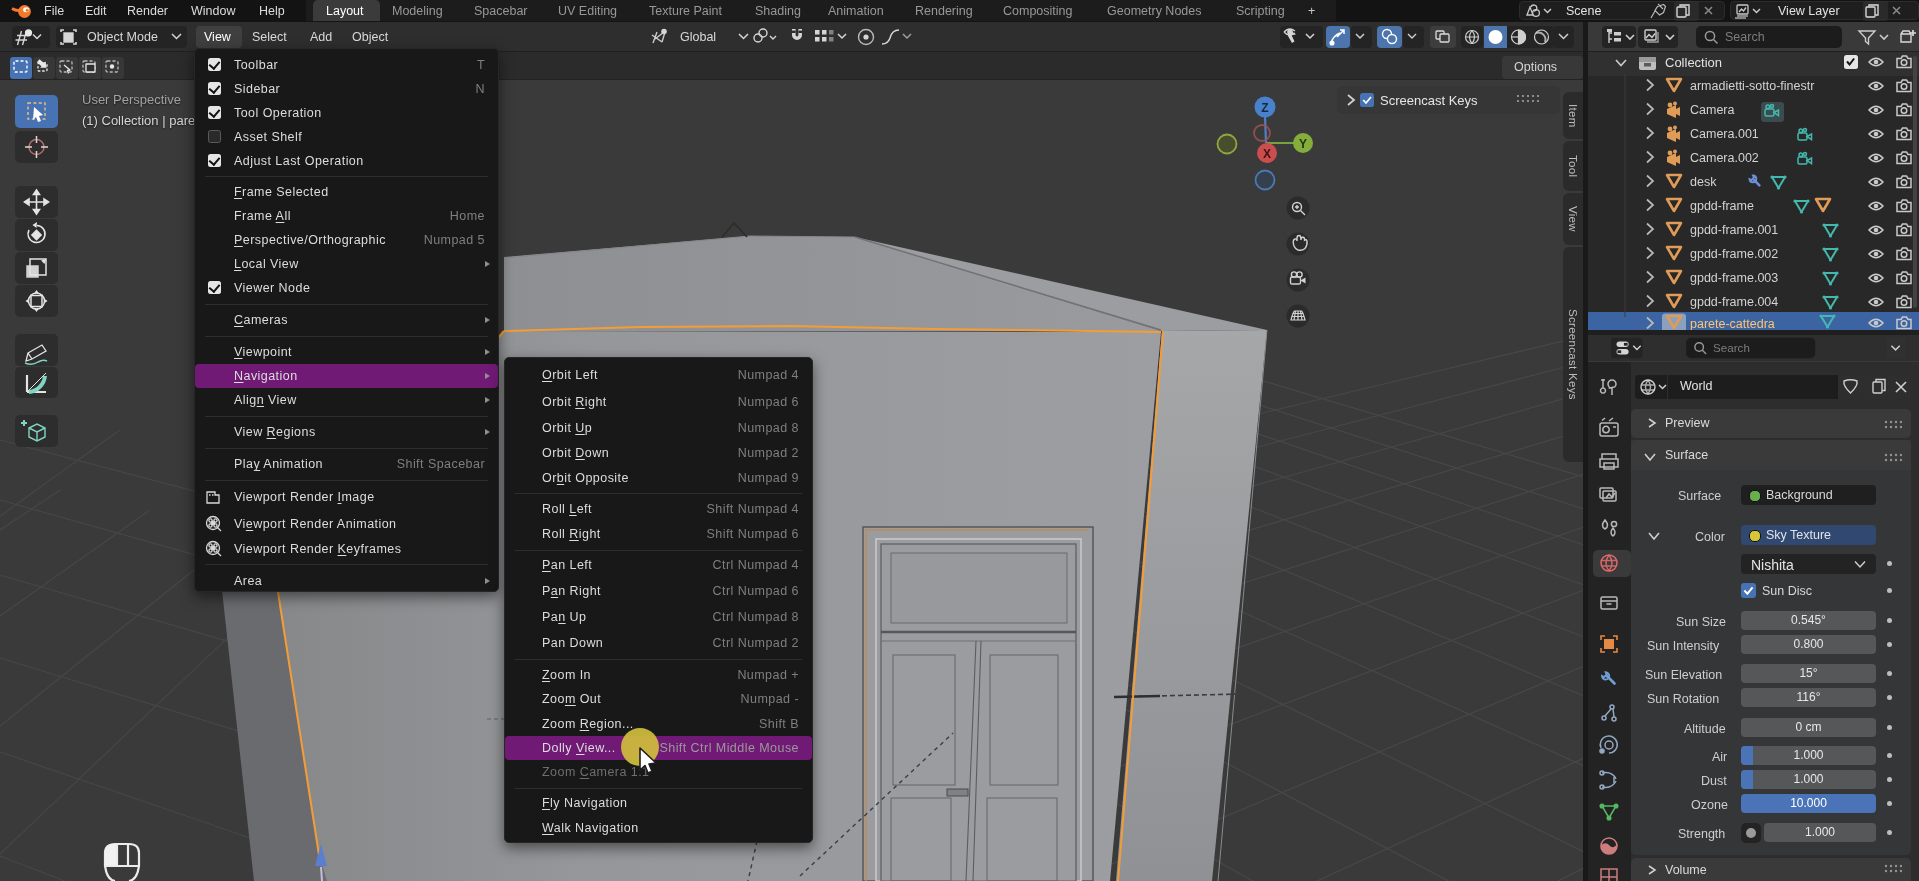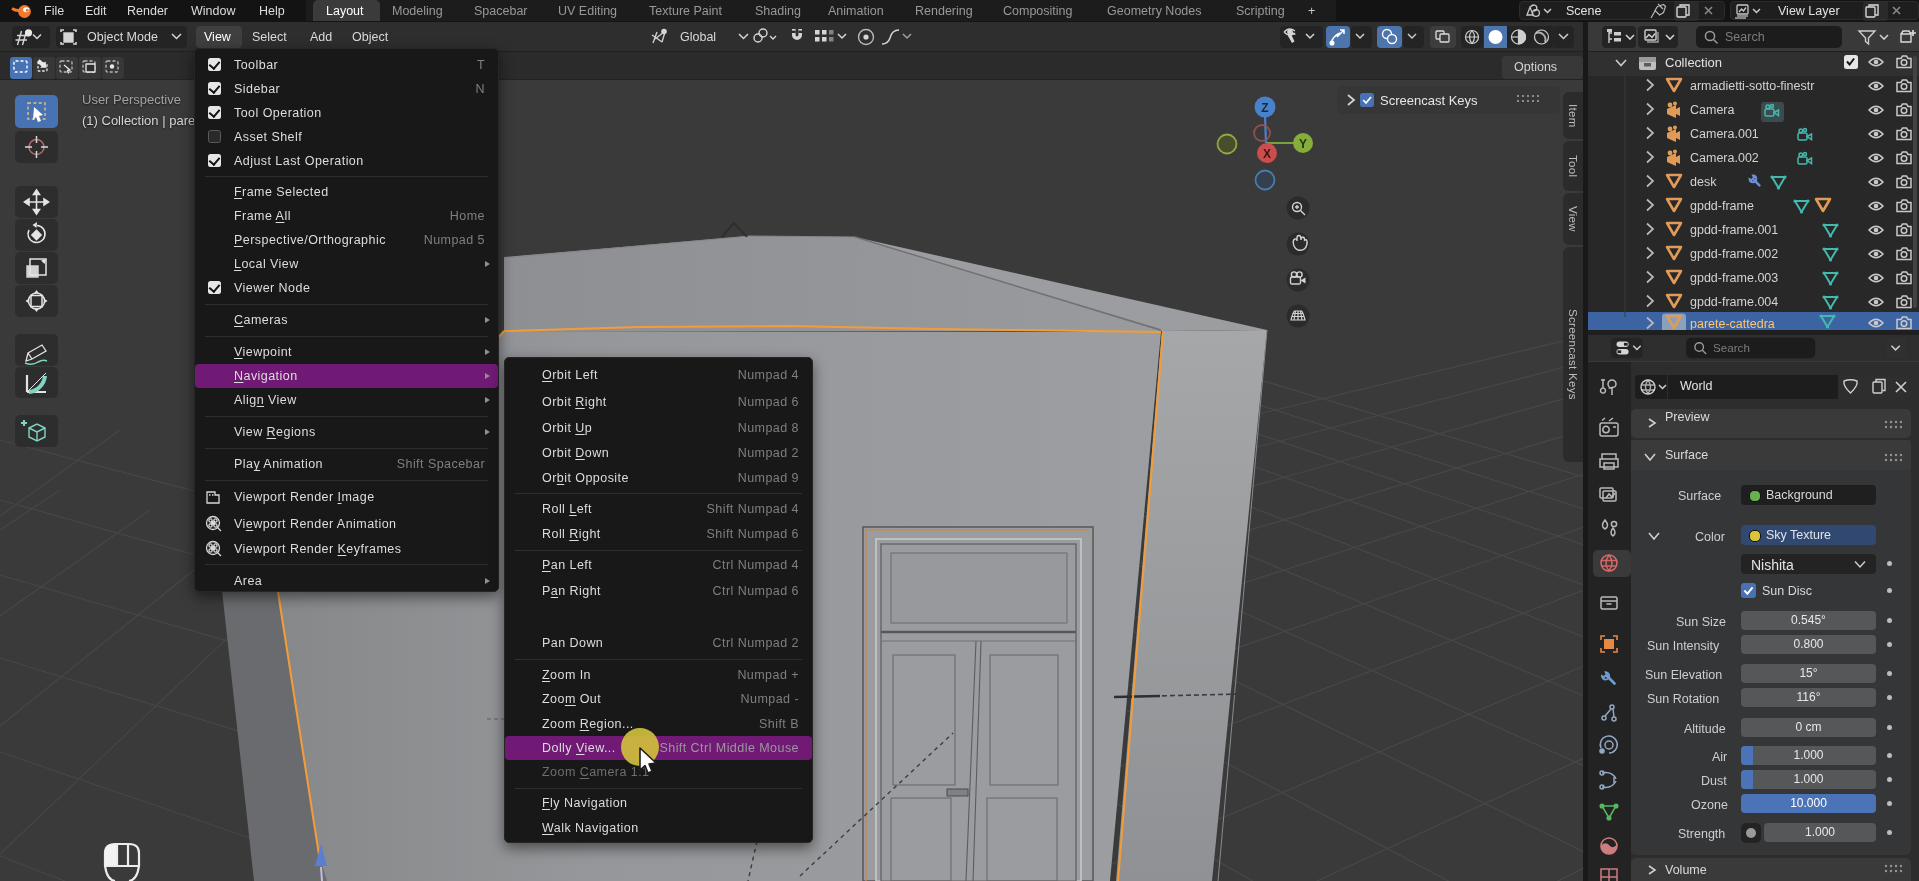--- a/index.html
+++ b/index.html
@@ -644,20 +644,24 @@
     </div>
  <div class="msep" style="top:192px"></div>
  <div class="mi mi2" style="top:195px">
       <span class="lb"><span class="u">P</span>an Left</span>
       <span class="sc">Ctrl Numpad 4</span>
     </div>
  <div class="mi mi2" style="top:221px">
       <span class="lb">P<span class="u">a</span>n Right</span>
       <span class="sc">Ctrl Numpad 6</span>
     </div>
+ <div class="mi mi2" style="top:247px">
+      <span class="lb">Pa<span class="u">n</span> Up</span>
+      <span class="sc">Ctrl Numpad 8</span>
+    </div>
  <div class="mi mi2" style="top:273px">
       <span class="lb">Pan Down</span>
       <span class="sc">Ctrl Numpad 2</span>
     </div>
  <div class="msep" style="top:301px"></div>
  <div class="mi mi2" style="top:305px">
       <span class="lb"><span class="u">Z</span>oom In</span>
       <span class="sc">Numpad +</span>
     </div>
  <div class="mi mi2" style="top:329px">
@@ -969,21 +973,21 @@
    <path d="M213,8 q6.5,-2.5 13,0 q1,5 -6.5,12 q-7.5,-7 -6.5,-12 z"></path>
    <g>
           <rect x="242" y="9" width="9" height="11" rx="1"></rect>
           <path d="M245,9 v-2.5 h9 v11 h-2.5"></path>
         </g>
    <path d="M265,9 l10,10 M275,9 l-10,10" stroke-width="1.6"></path>
   </g>
  </svg>
 </div>
 <div class="panel" style="left:1631px;top:409px;width:280px;height:29px">
-    <span class="plabel" style="left:34px;top:1px;color:#dadada">Preview</span>
+    <span class="plabel" style="left:34px;top:7px;color:#dadada">Preview</span>
   </div>
 <svg class="ab" style="left:1645px;top:417px" width="14" height="12" viewBox="0 0 14 12">
     <path d="M4,2 l6,4 -6,4" fill="none" stroke="#cecece" stroke-width="1.6"></path>
   </svg>
 <div class="panel" style="left:1631px;top:440px;width:280px;height:415px;background:#353637;border-radius:0 0 5px 5px"></div>
 <div class="panel" style="left:1631px;top:440px;width:280px;height:30px;border-radius:5px 5px 0 0">
     <span class="plabel" style="left:34px;top:8px;color:#dadada">Surface</span>
   </div>
 <svg class="ab" style="left:1643px;top:451px" width="14" height="12" viewBox="0 0 14 12">
     <path d="M2,3 l5,6 5,-6" fill="none" stroke="#cecece" stroke-width="1.6"></path>

